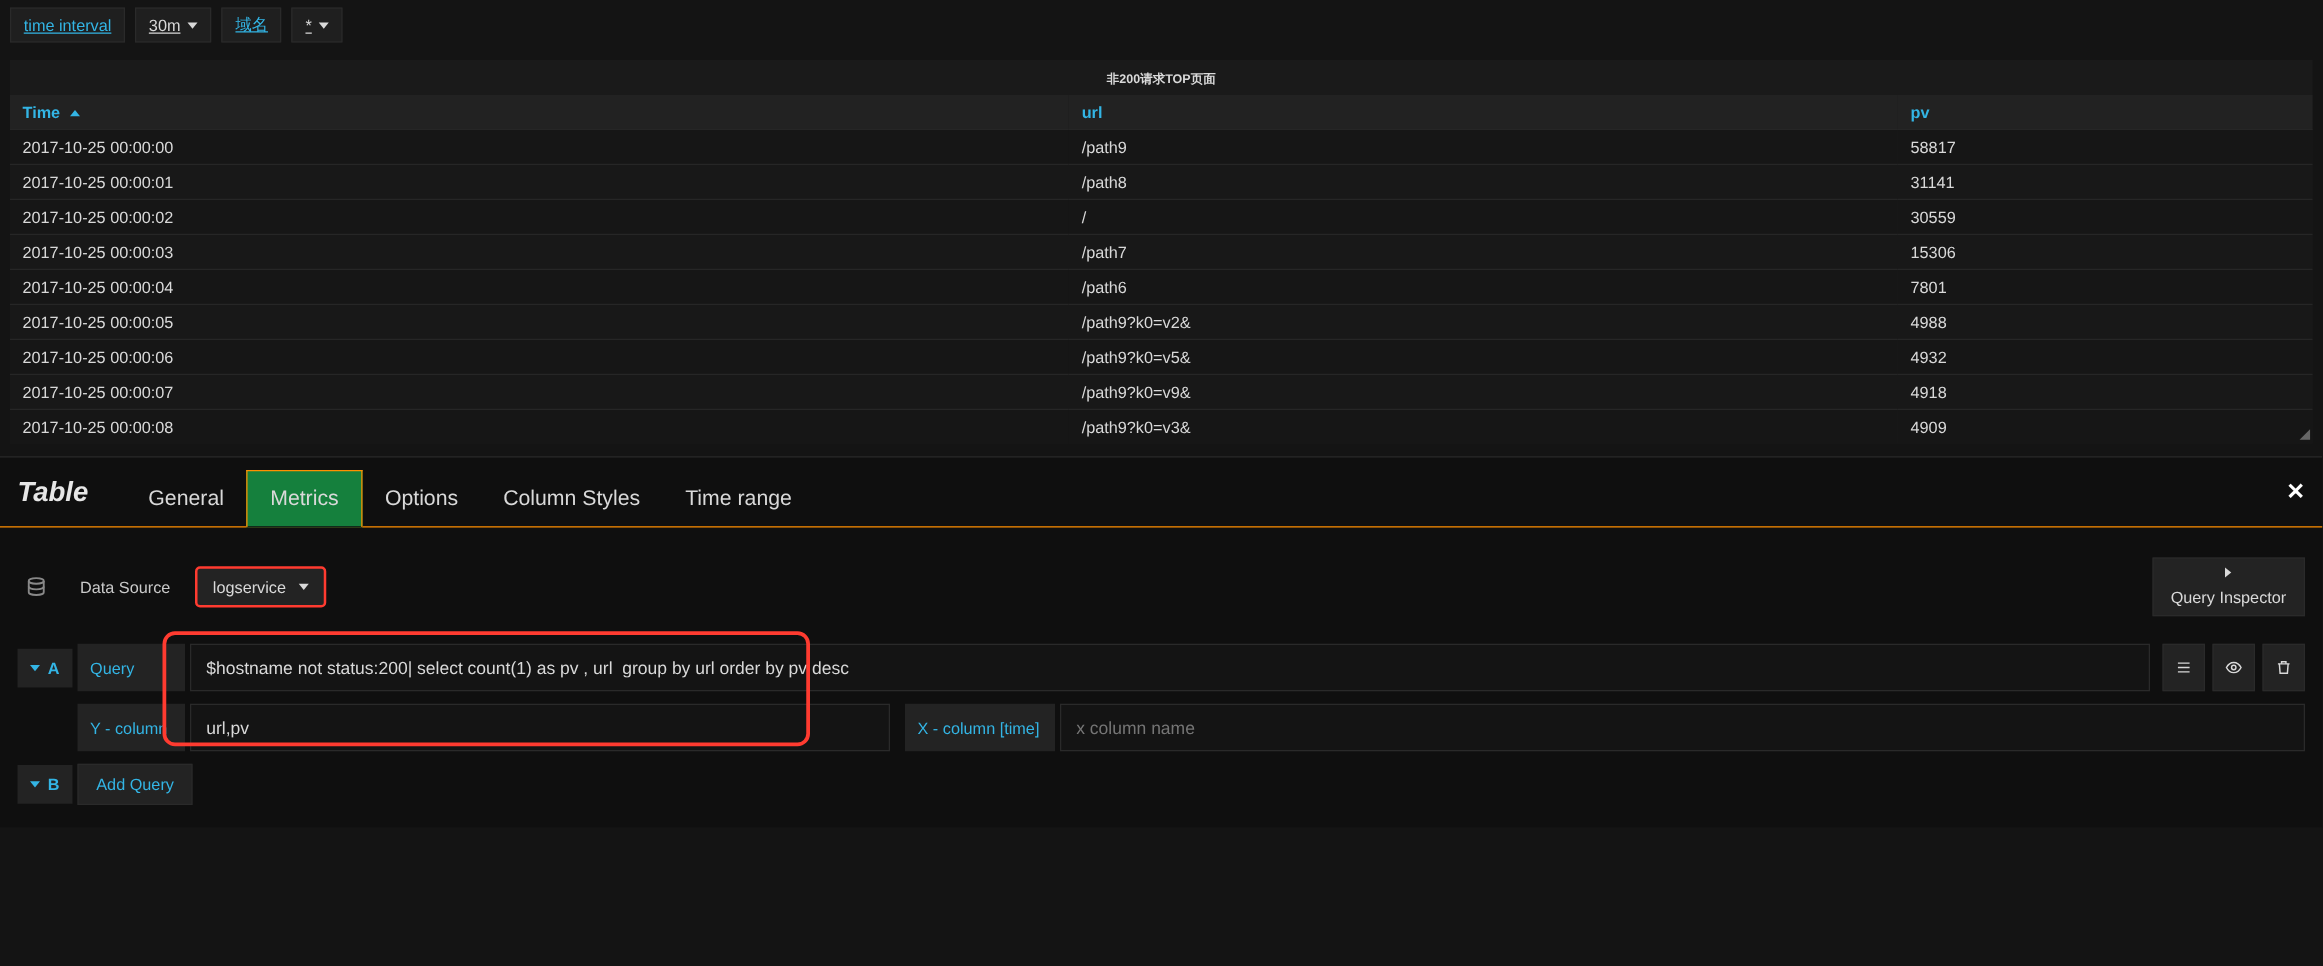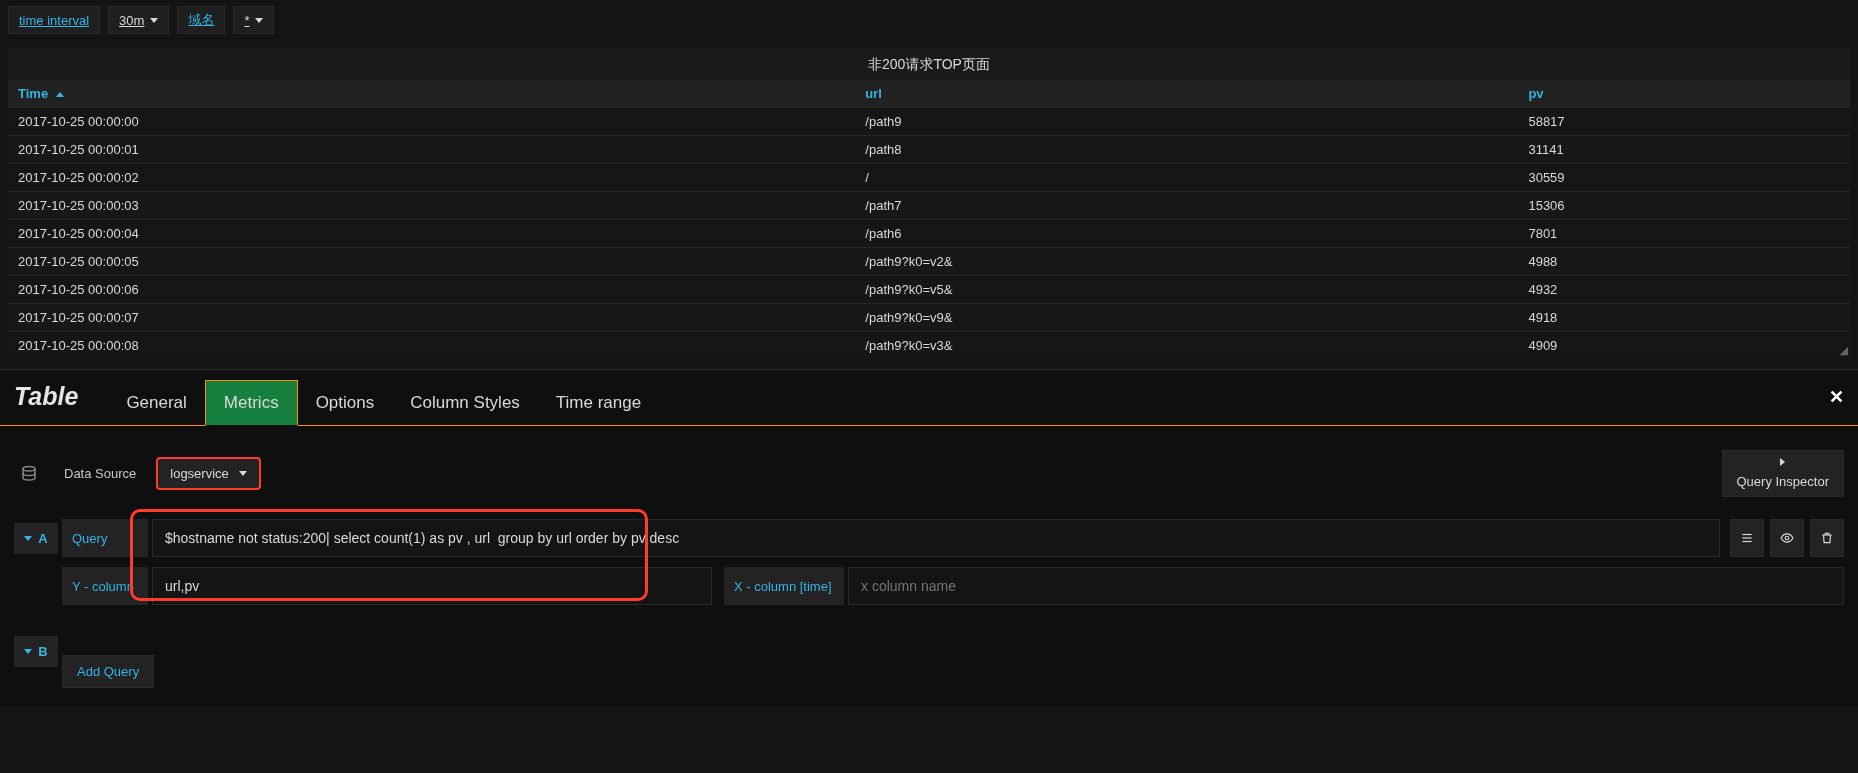--- a/index.html
+++ b/index.html
@@ -32,24 +32,24 @@
     width:0;height:0;border-left:4px solid transparent;border-right:4px solid transparent;
     border-top:5px solid currentColor;display:inline-block;
   }
   .panel {
     margin:8px;
     background:#1a1a1a;
     position:relative;
   }
   .panel-title {
     text-align:center;
-    font-size:14px;
+    font-size:10px;
     color:#d9d9d9;
     padding:8px 0 6px;
-    font-weight:400;
+    font-weight:700;
   }
   table.data {
     width:100%;
     border-collapse:collapse;
     table-layout:fixed;
   }
   table.data th {
     text-align:left;
     color:#33b5e5;
     font-weight:600;
@@ -82,21 +82,21 @@
     display:flex;
     align-items:flex-end;
     padding:10px 14px 0;
     gap:0;
     border-bottom:1px solid #ff8f00;
     position:relative;
   }
   .editor-title {
     font-style:italic;
     font-weight:600;
-    font-size:25px;
+    font-size:22px;
     color:#e6e6e6;
     margin-right:30px;
     padding-bottom:14px;
   }
   .tab {
     color:#d9d9d9;
     padding:12px 18px 12px;
     cursor:pointer;
     font-size:17px;
   }
@@ -170,21 +170,20 @@
     display:flex;align-items:center;justify-content:center;color:#d9d9d9;cursor:pointer;
   }
   .highlight-big {
     position:absolute;
     border:3px solid #ff3b30;border-radius:10px;
     pointer-events:none;
   }
   .addq {
     background:#232323;color:#33b5e5;padding:8px 14px;border:1px solid #2a2a2a;
     display:inline-block;
-    margin-top:40px;
   }
   .placeholder { color:#666; }
   svg { display:block; }
 </style>
 </head>
 <body>
 
 <div class="toolbar">
   <div class="btn-dark accent">
     <span>time interval</span>

